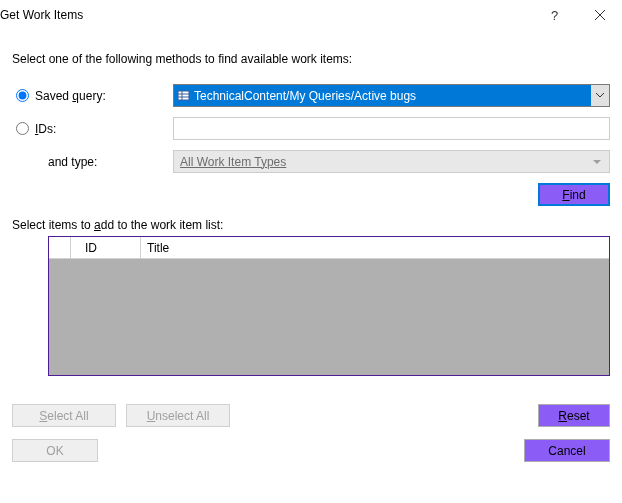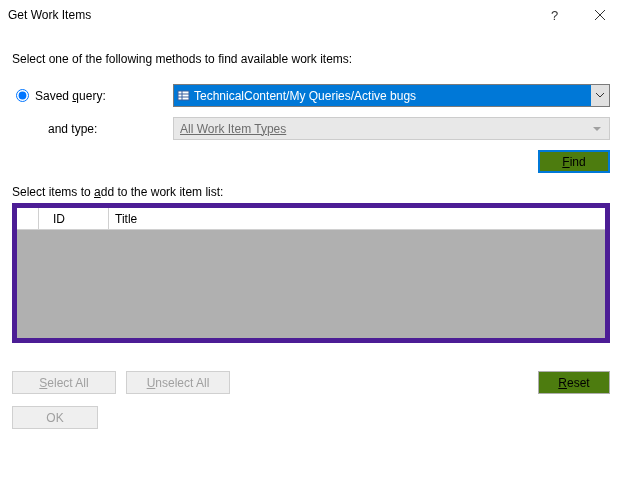--- a/index.html
+++ b/index.html
@@ -9,21 +9,21 @@
   background: #fff;
   color: #000;
   width: 622px;
   height: 503px;
   overflow: hidden;
 }
 .titlebar {
   display: flex;
   align-items: center;
   height: 30px;
-  padding-left: 8px;
+  padding-left: 0;
   background: #fff;
 }
 .titlebar-title { flex: 1; font-size: 12px; }
 .titlebar-btn {
   width: 45px; height: 30px;
   display: flex; align-items: center; justify-content: center;
   font-size: 13px; color: #333;
 }
 .titlebar-btn.help { font-family: Arial; }
 .titlebar-btn svg { width: 10px; height: 10px; }
@@ -83,32 +83,33 @@
   content: "";
   position: absolute; right: 8px; top: 9px;
   border-left: 4px solid transparent;
   border-right: 4px solid transparent;
   border-top: 4px solid #a0a0a0;
 }
 .find-row { display: flex; justify-content: flex-end; margin: 6px 0 12px 0; }
 .btn {
   height: 23px; min-width: 72px;
   border: 1px solid #adadad;
-  background: #4d7c0f;
+  background: #8b5cf6;
   font: inherit;
   padding: 0 10px;
   cursor: default;
 }
 .btn.focus { border: 2px solid #0078d7; padding: 0 9px; height: 23px; }
 .btn:disabled { color: #a0a0a0; background: #efefef; border-color: #d0d0d0; }
 .list-label { margin-bottom: 4px; }
 .grid {
-  border: 5px solid #4c1d95;
+  border: 1px solid #4c1d95;
   height: 140px;
   background: #e5e5e5;
+  margin-left: 36px;
 }
 .grid-header {
   display: flex; height: 22px;
   background: #fff;
   border-bottom: 1px solid #d0d0d0;
 }
 .grid-col {
   border-right: 1px solid #d0d0d0;
   display: flex; align-items: center;
   padding: 0 6px;
@@ -162,20 +163,29 @@
         <div class="combo-text">TechnicalContent/My Queries/Active bugs</div>
         <div class="combo-arrow">
           <svg viewBox="0 0 8 5">
               <polyline points="0,0 4,4 8,0" fill="none" stroke="#333" stroke-width="1"></polyline>
             </svg>
         </div>
       </div>
     </div>
   </div>
 
+  <div class="row">
+    <div class="radio-cell">
+      <input type="radio" name="method" style="">
+      <label><span class="under">I</span><span>Ds:</span></label>
+    </div>
+    <div class="input-cell">
+      <input class="text-input" type="text" value="" style="">
+    </div>
+  </div>
 
 
   <div class="row type-row">
     <div class="radio-cell">
       <label>and type:</label>
     </div>
     <div class="input-cell">
       <div class="type-select">
         <span>All Work Item Types</span>
       </div>
@@ -199,14 +209,15 @@
 
   <div class="sel-row">
     <button class="btn wide" disabled=""><span class="under">S</span><span>elect All</span></button>
     <button class="btn wide" disabled=""><span class="under">U</span><span>nselect All</span></button>
     <div class="spacer"></div>
     <button class="btn"><span class="under">R</span><span>eset</span></button>
   </div>
 
   <div class="bottom-row">
     <button class="btn wide2" disabled="">OK</button>
+    <button class="btn wide2">Cancel</button>
   </div>
 </div>
 
 </body></html>

